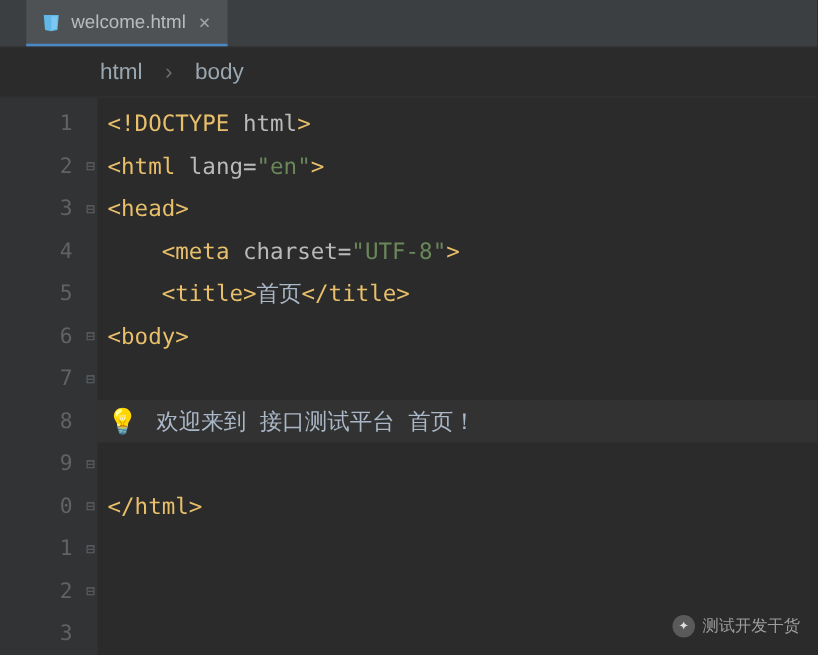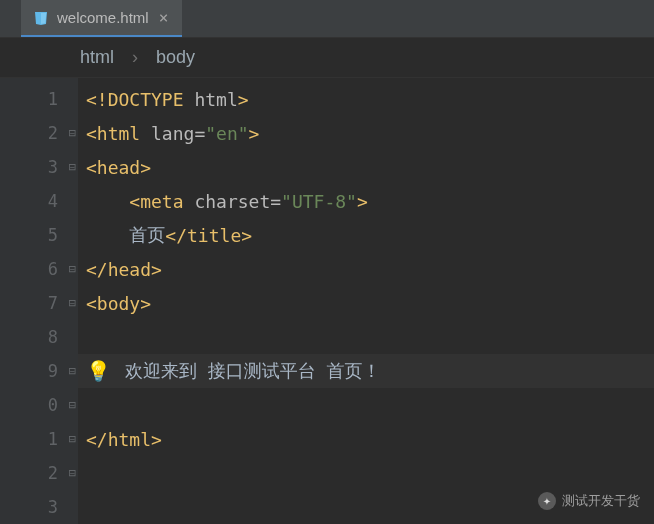--- a/index.html
+++ b/index.html
@@ -206,22 +206,21 @@
     <div class="gutter-row">
         <span class="line-num">3</span>
       </div>
   </div>
 
   <div class="code">
     <div class="code-row"><span class="t-tag">&lt;!DOCTYPE </span><span class="t-attr">html</span><span class="t-tag">&gt;</span></div>
     <div class="code-row"><span class="t-tag">&lt;html </span><span class="t-attr">lang=</span><span class="t-str">"en"</span><span class="t-tag">&gt;</span></div>
     <div class="code-row"><span class="t-tag">&lt;head&gt;</span></div>
     <div class="code-row"><span>    </span><span class="t-tag">&lt;meta </span><span class="t-attr">charset=</span><span class="t-str">"UTF-8"</span><span class="t-tag">&gt;</span></div>
-    <div class="code-row"><span>    </span><span class="t-text">首页</span><span class="t-tag">&lt;/title&gt;</span></div>
-    <div class="code-row"><span class="t-tag">&lt;/head&gt;</span></div>
+    <div class="code-row"><span>    </span><span class="t-tag">&lt;title&gt;</span><span class="t-text">首页</span><span class="t-tag">&lt;/title&gt;</span></div>
     <div class="code-row"><span class="t-tag">&lt;body&gt;</span></div>
     <div class="code-row"></div>
     <div class="code-row hl"><span class="bulb">💡</span><span class="t-text">欢迎来到 接口测试平台 首页！</span></div>
     <div class="code-row"></div>
     <div class="code-row"><span class="t-tag">&lt;/html&gt;</span></div>
     <div class="code-row"></div>
   </div>
 </div>
 
 <div class="watermark">

